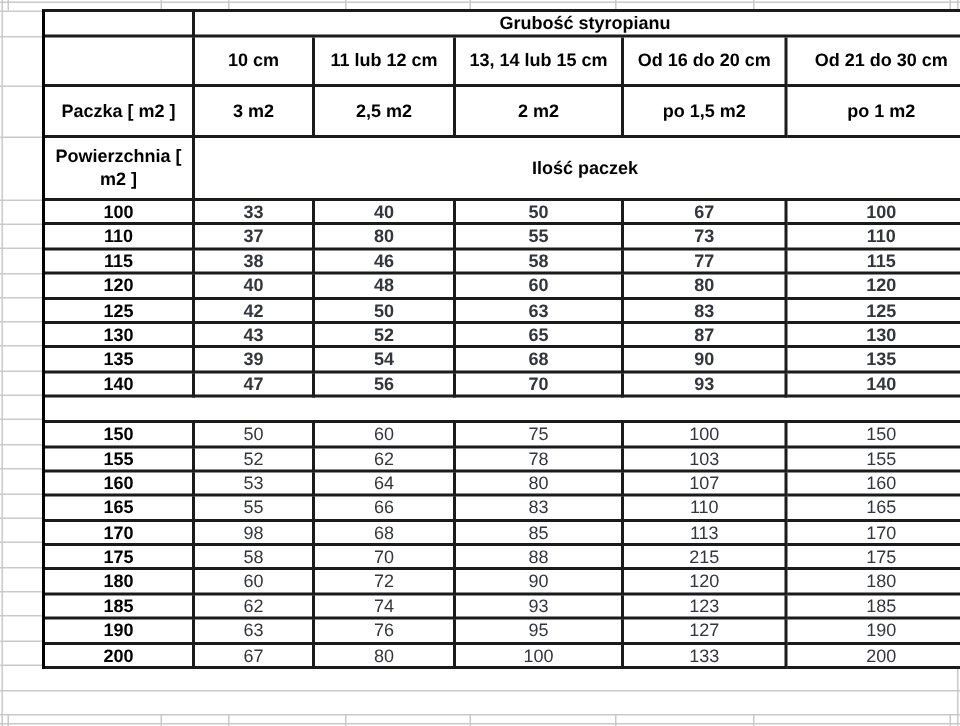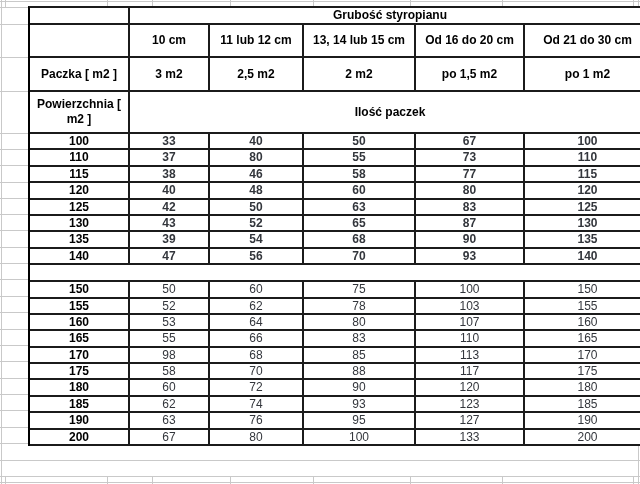--- a/index.html
+++ b/index.html
@@ -249,21 +249,21 @@
           <td>68</td>
           <td>85</td>
           <td>113</td>
           <td>170</td>
         </tr>
         <tr>
           <td class="area">175</td>
           <td>58</td>
           <td>70</td>
           <td>88</td>
-          <td>117</td>
+          <td>215</td>
           <td>175</td>
         </tr>
         <tr>
           <td class="area">180</td>
           <td>60</td>
           <td>72</td>
           <td>90</td>
           <td>120</td>
           <td>180</td>
         </tr>

